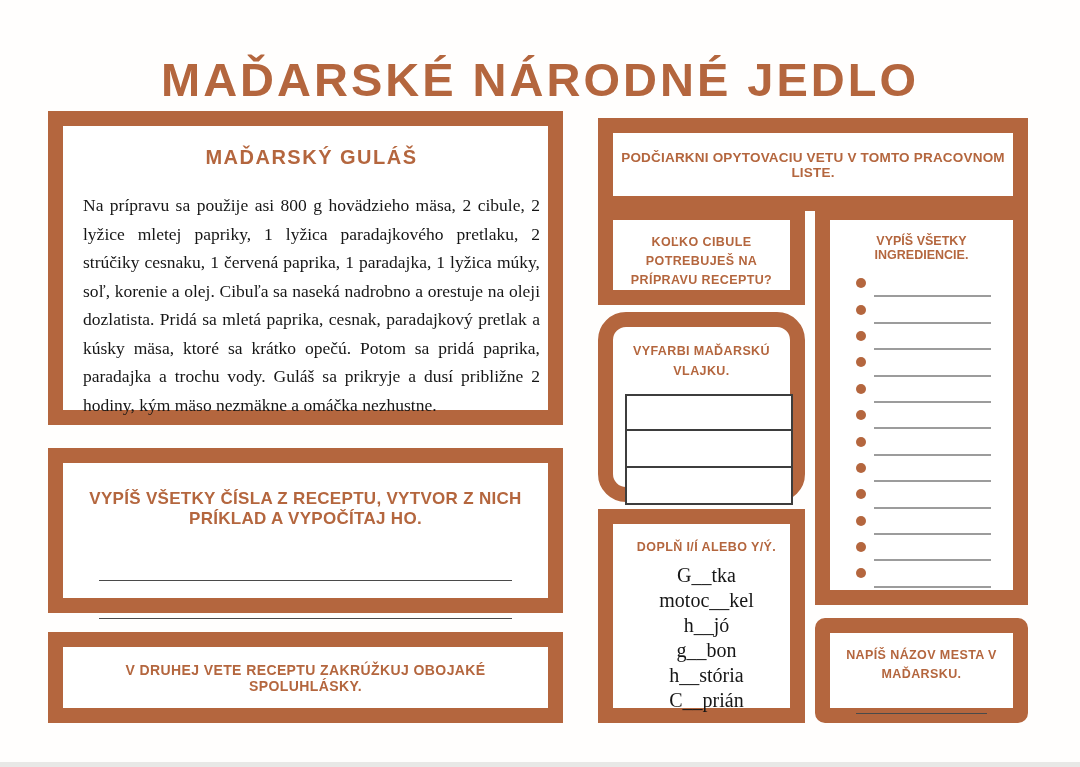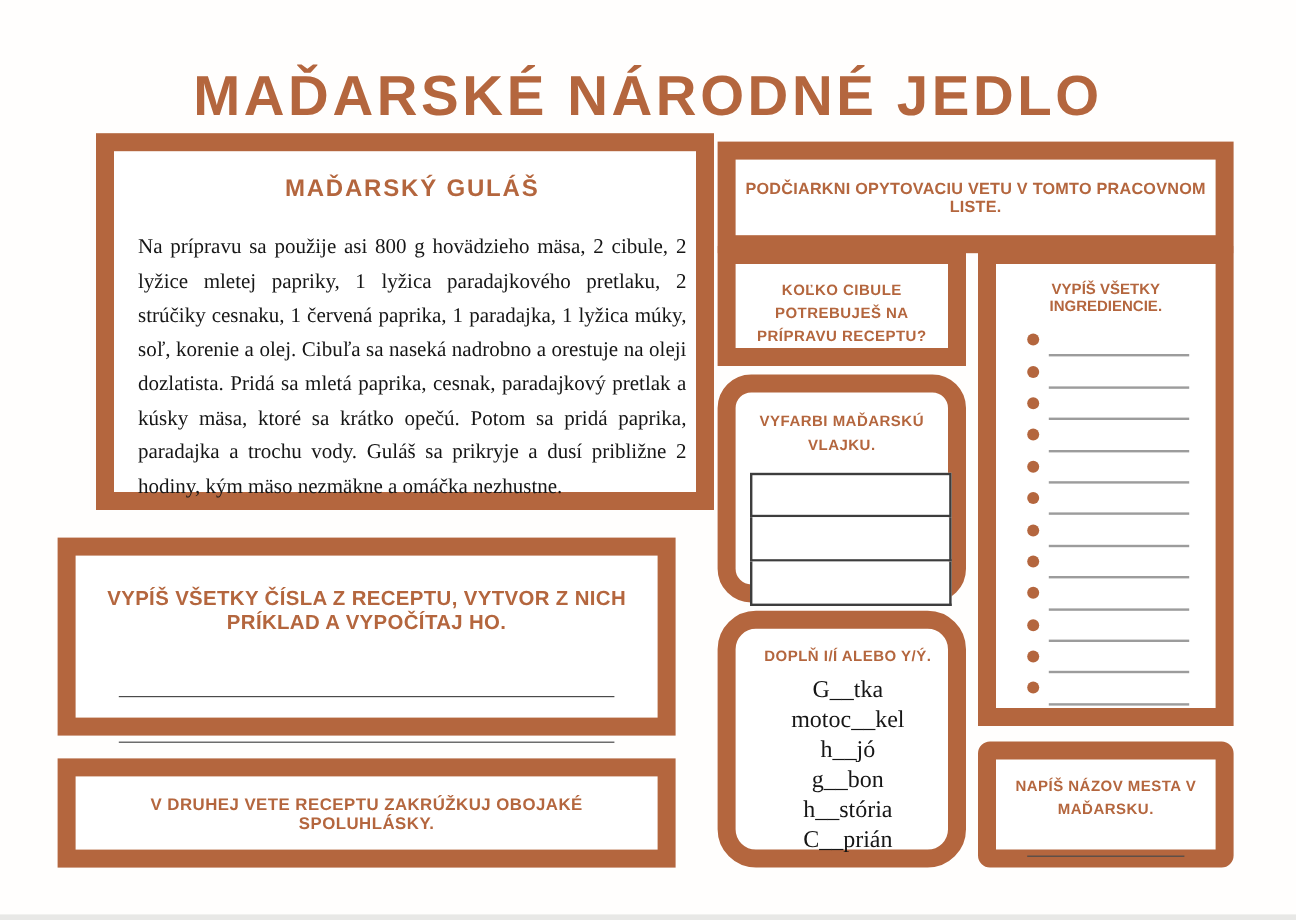--- a/index.html
+++ b/index.html
@@ -23,21 +23,21 @@
     margin-top:20px;
   }
   .obox{
     position:absolute;background:#fff;border:15px solid var(--accent);
   }
   .ohead{
     color:var(--accent);font-weight:700;text-align:center;letter-spacing:.4px;
     text-transform:uppercase;
   }
   
-  .recipe{left:48px;top:111px;width:515px;height:314px;padding:20px 2px 0 14px;margin-left:32px;}
+  .recipe{left:48px;top:111px;width:515px;height:314px;padding:20px 2px 0 14px;}
   .recipe .ohead{font-size:20px;letter-spacing:1.5px;}
   .recipe p{
     margin:22px auto 0 auto;width:457px;
     font-family:"Liberation Serif",serif;font-size:17.5px;line-height:28.5px;
     text-align:justify;color:var(--ink);
   }
   
   .numbers{left:48px;top:448px;width:515px;height:165px;padding:26px 18px 0 18px;}
   .numbers .ohead{font-size:17px;letter-spacing:.3px;}
   .numbers .lines{margin-top:14px;}
@@ -50,21 +50,21 @@
   .underline-task .ohead{font-size:13.5px;letter-spacing:.2px;}
   
   .onion{left:598px;top:205px;width:207px;height:100px;padding:13px 12px 0 12px;}
   .onion .ohead{font-size:12.5px;line-height:19px;}
   .onion .wline{height:24px;margin:6px 14px 0 14px;border-bottom:1.5px solid var(--line_dark);}
   .flagbox{left:598px;top:312px;width:207px;height:190px;padding:14px 12px 0 12px;border-radius:28px;}
   .flagbox .ohead{font-size:12.5px;line-height:20px;}
   .flag{margin:13px auto 0 auto;width:168px;}
   .stripe{height:37px;background:#fff;border:2px solid var(--flag_border);}
   .stripe + .stripe{border-top:none;}
-  .fill{left:598px;top:509px;width:207px;height:214px;padding:16px 10px 0 20px;border-radius:32px;}
+  .fill{left:598px;top:509px;width:207px;height:214px;padding:16px 10px 0 20px;}
   .fill .ohead{font-size:12.5px;}
   .fill-words{margin-top:9px;text-align:center;}
   .fill-word{
     font-family:"Liberation Serif",serif;font-size:20px;line-height:25px;
     color:var(--ink);
   }
   
   .ingredients{left:815px;top:205px;width:213px;height:400px;padding:14px 12px 0 12px;}
   .ingredients .ohead{font-size:12.5px;letter-spacing:0;}
   .ing-rows{margin-top:10px;}

